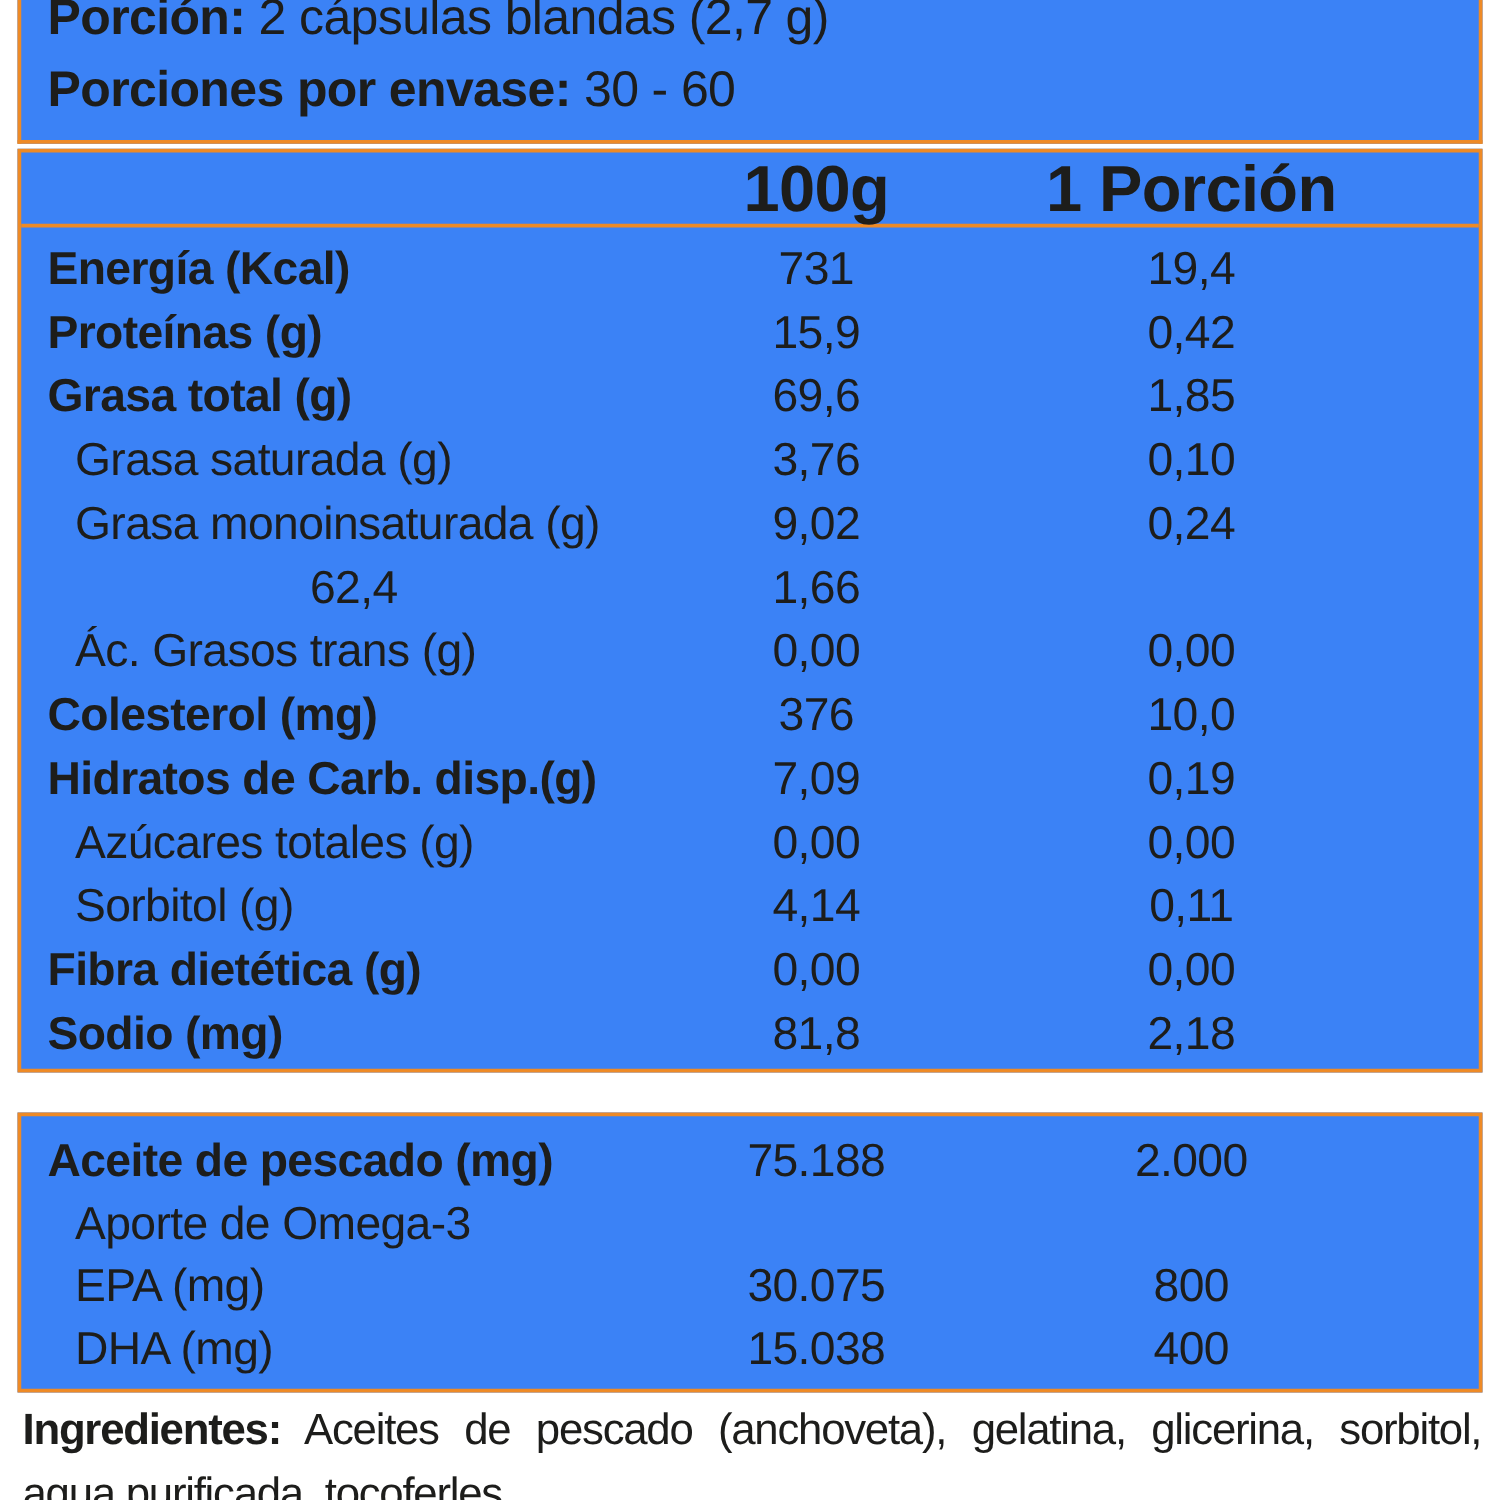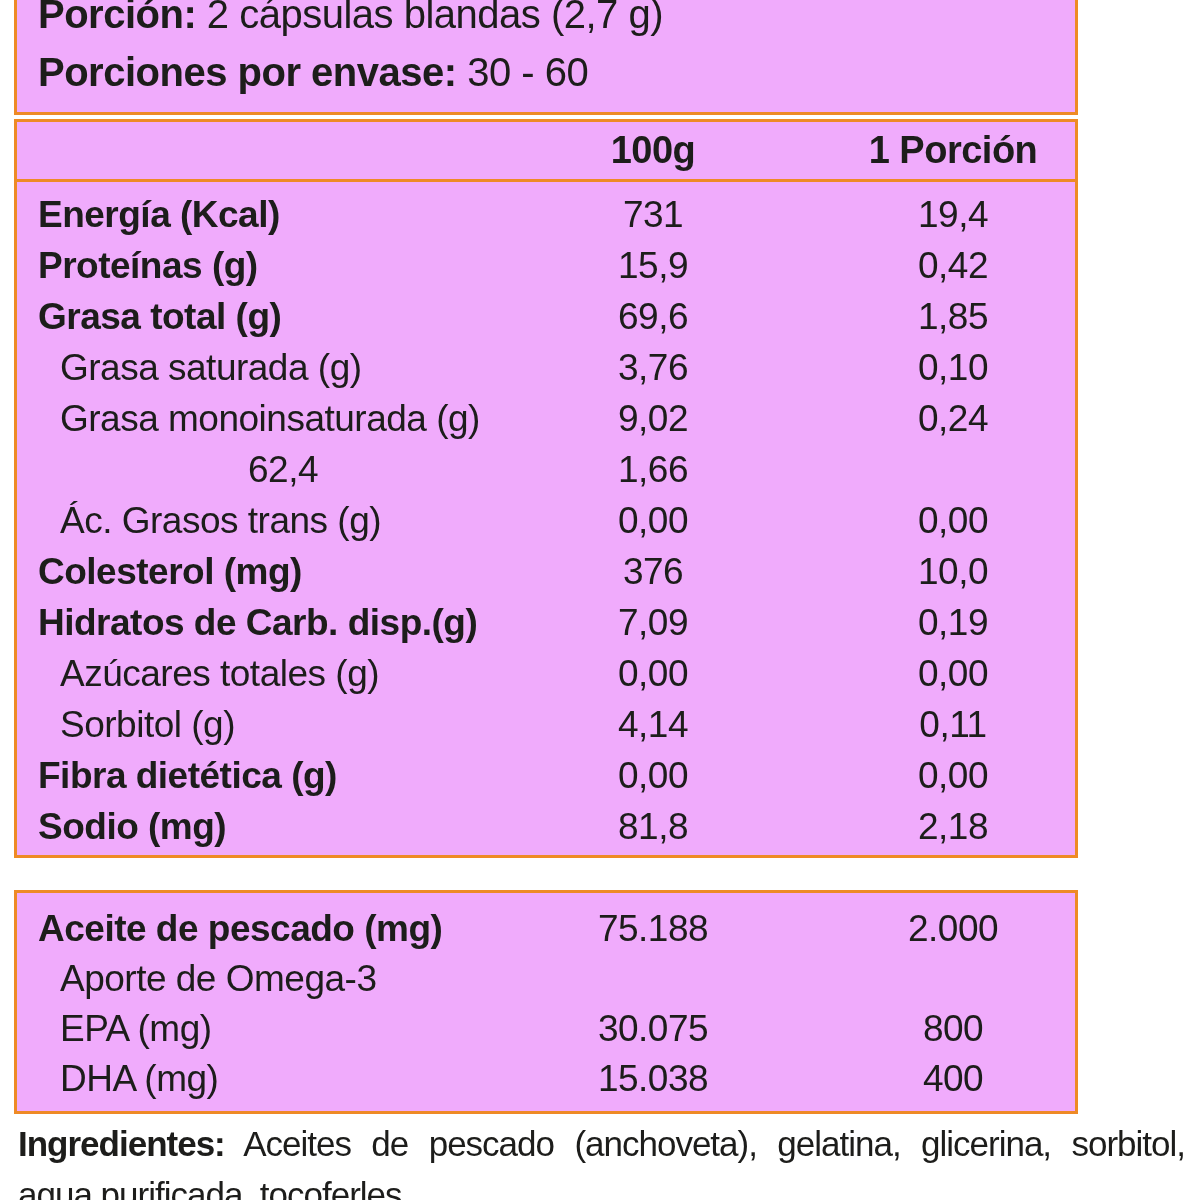--- a/index.html
+++ b/index.html
@@ -9,24 +9,24 @@
     height: 1200px;
     background: #ffffff;
     overflow: hidden;
     font-family: "Liberation Sans", sans-serif;
     color: #1d1d1b;
     letter-spacing: -0.5px;
   }
   .box {
     position: absolute;
     left: 14px;
-    width: 1064px;
+    width: 1172px;
     border: 3px solid #EE8A26;
     box-sizing: border-box;
-    background: #f0abfc;
+    background: #3b82f6;
   }
   .b { font-weight: bold; }
 
   
   .box-serving {
     top: 0;
     height: 115px;
     border-top: none;
   }
   .serving-line { position: absolute; left: 21px; right: 12px; font-size: 40px; line-height: 46px; white-space: nowrap; }
@@ -40,21 +40,21 @@
     grid-template-columns: 490px 250px 350px;
     align-items: center;
     padding-left: 21px;
   }
   .thead {
     height: 57px;
     border-bottom: 3px solid #EE8A26;
     box-sizing: content-box;
   }
   .thead .grid { height: 57px; }
-  .col-head { font-weight: bold; font-size: 38px; text-align: center; }
+  .col-head { font-weight: bold; font-size: 52px; text-align: center; }
   .tbody { padding-top: 7px; }
   .row { height: 51px; }
   .row .lbl { font-size: 37px; white-space: nowrap; }
   .row.bold .lbl { font-weight: bold; }
   .row.indent .lbl { padding-left: 22px; }
   .row .val { font-size: 37px; text-align: center; white-space: nowrap; }
 
   
   .box-supp { top: 866px; height: 224px; margin-top: 24px; }
   .box-supp .tbody { padding-top: 11px; }

